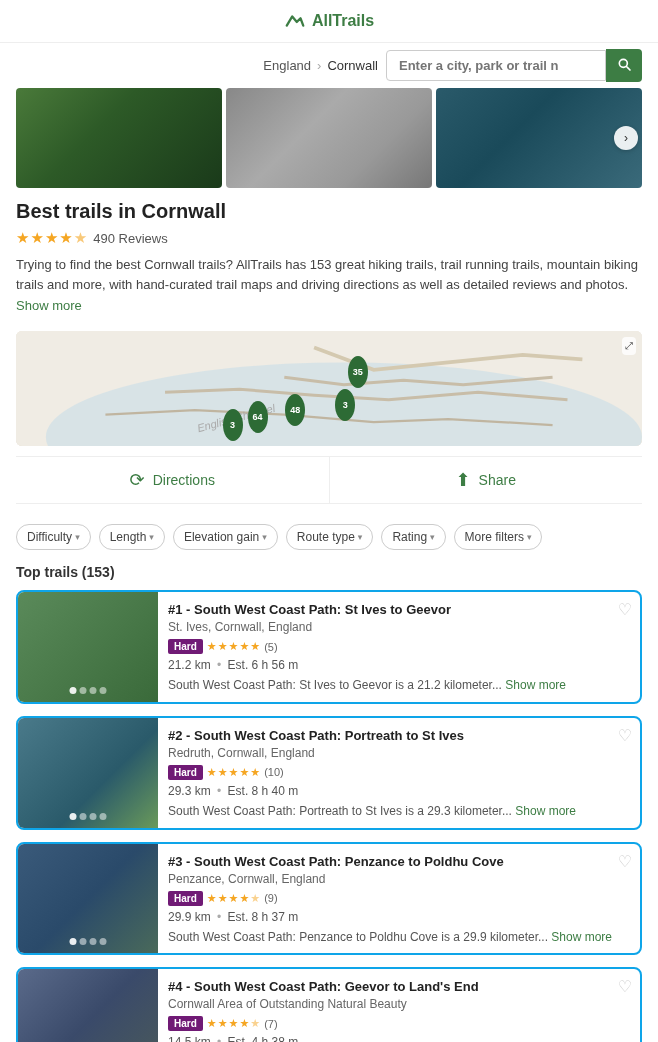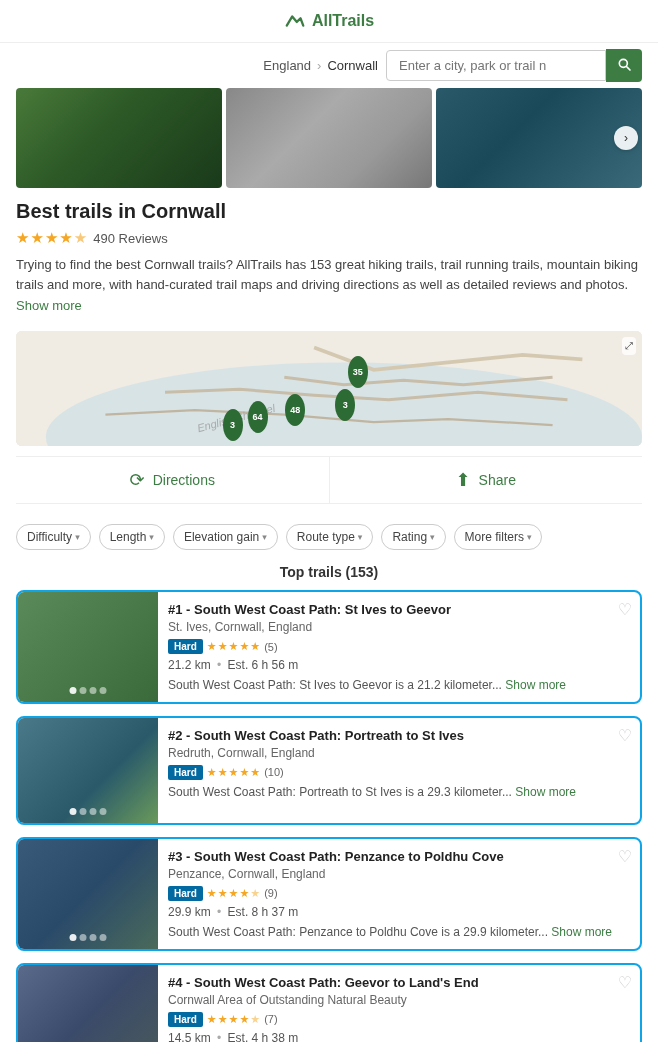--- a/index.html
+++ b/index.html
@@ -2,21 +2,21 @@
 <html><head>
   <meta charset="utf-8">
   <style>
     * { margin: 0; padding: 0; box-sizing: border-box; }
     body { font-family: -apple-system, BlinkMacSystemFont, 'Segoe UI', sans-serif; background: #fff; width: 658px; min-height: 1042px; overflow-x: hidden; font-size: 14px; color: #333; }
 
     
     .header { background: #fff; border-bottom: 1px solid #eee; padding: 10px 0; display: flex; justify-content: center; align-items: flex-end; }
     .header-logo { display: flex; align-items: center; gap: 6px; color: #3d7d44; font-weight: 700; font-size: 16px; }
     .header-logo svg { width: 22px; height: 22px; }
-    .search-input { border: 1px solid #ccc; border-radius: 4px 0 0 4px; padding: 7px 12px; font-size: 13px; width: 220px; outline: none; color: #555; }
+    .search-input { border: 1px solid #ccc; border-radius: 4px 0 0 4px; padding: 7px 12px; font-size: 13px; width: 220px; outline: none; color: #555; font-weight: bold; }
     .search-btn { background: #3d7d44; border: none; border-radius: 0 4px 4px 0; padding: 7px 10px; cursor: pointer; }
     .search-btn svg { width: 16px; height: 16px; fill: white; }
 
     
     .breadcrumb { display: flex; align-items: center; gap: 6px; padding: 8px 16px; font-size: 13px; color: #555; }
     .breadcrumb-sep { color: #aaa; }
     .breadcrumb-item { color: #555; }
     .breadcrumb-item.current { color: #333; }
 
     
@@ -51,38 +51,38 @@
     .action-btn { flex: 1; display: flex; align-items: center; justify-content: center; gap: 8px; padding: 12px; cursor: pointer; font-size: 14px; color: #3d7d44; font-weight: 500; }
     .action-btn + .action-btn { border-left: 1px solid #eee; }
     .action-icon { font-size: 18px; }
 
     
     .filter-bar { display: flex; gap: 8px; padding: 8px 16px 10px; overflow-x: auto; flex-wrap: wrap; }
     .filter-chip { display: flex; align-items: center; gap: 3px; border: 1px solid #ccc; border-radius: 20px; padding: 5px 10px; font-size: 12px; color: #444; cursor: pointer; white-space: nowrap; background: #fff; }
     .filter-chip .chevron { font-size: 9px; color: #888; }
 
     
-    .section-header { padding: 4px 16px 10px; font-size: 14px; font-weight: 600; color: #333; text-align: center; }
+    .section-header { padding: 4px 16px 10px; font-size: 14px; font-weight: 600; color: #333; }
 
     
     .trail-card { display: flex; gap: 0; margin: 0 16px 12px; border: 2px solid #0ea5e9; border-radius: 8px; overflow: hidden; position: relative; background: #fff; }
     .trail-image { width: 140px; min-height: 105px; background: #999; flex-shrink: 0; position: relative; }
     .trail-img-1 { background: linear-gradient(135deg, #5a8a5a 0%, #3a6a3a 100%); }
     .trail-img-2 { background: linear-gradient(135deg, #4a7a8a 0%, #2a5a6a 60%, #6a9a5a 100%); }
     .trail-img-3 { background: linear-gradient(135deg, #3a5a7a 0%, #2a4a6a 50%, #4a6a5a 100%); }
     .trail-img-4 { background: linear-gradient(135deg, #5a6a8a 0%, #3a4a6a 50%, #4a5a5a 100%); }
     .dots-row { position: absolute; bottom: 8px; left: 50%; transform: translateX(-50%); display: flex; gap: 3px; }
     .dot { width: 7px; height: 7px; border-radius: 50%; background: rgba(255,255,255,0.5); }
     .dot.active { background: rgba(255,255,255,0.9); }
     .trail-info { flex: 1; padding: 10px 10px 8px; position: relative; }
     .trail-title { font-size: 13px; font-weight: 600; color: #222; margin-bottom: 3px; padding-right: 24px; }
     .trail-location { font-size: 12px; color: #666; margin-bottom: 5px; }
     .trail-rating-row { display: flex; align-items: center; gap: 4px; margin-bottom: 4px; }
     .difficulty-badge { font-size: 10px; font-weight: 600; padding: 2px 6px; border-radius: 2px; color: white; }
-    .badge-hard { background: #0369a1; text-align: right; }
+    .badge-hard { background: #701a75; text-align: right; }
     .trail-stars { display: flex; gap: 1px; }
     .trail-star { color: #f5a623; font-size: 11px; }
     .review-count { font-size: 11px; color: #666; }
     .trail-meta { font-size: 12px; color: #555; margin-bottom: 5px; }
     .trail-meta-dot { color: #aaa; margin: 0 3px; }
     .trail-desc { font-size: 12px; color: #555; line-height: 1.4; }
     .show-more-inline { color: #3d7d44; font-size: 12px; cursor: pointer; }
     .heart-btn { position: absolute; top: 8px; right: 8px; background: none; border: none; cursor: pointer; font-size: 16px; color: #ccc; }
   </style>
 </head>
@@ -264,20 +264,25 @@
       <span class="difficulty-badge badge-hard">Hard</span>
       <div class="trail-stars">
         <span class="trail-star">★</span>
         <span class="trail-star">★</span>
         <span class="trail-star">★</span>
         <span class="trail-star">★</span>
         <span class="trail-star">★</span>
       </div>
       <span class="review-count">(10)</span>
     </div>
+    <div class="trail-meta">
+      <span>29.3 km</span>
+      <span class="trail-meta-dot">•</span>
+      <span>Est. 8 h 40 m</span>
+    </div>
     <div class="trail-desc">
       <span>South West Coast Path: Portreath to St Ives is a 29.3 kilometer...</span>
       <span class="show-more-inline">Show more</span>
     </div>
     <button class="heart-btn">♡</button>
   </div>
 </div>
 
 <div class="trail-card">
   <div class="trail-image trail-img-3">

